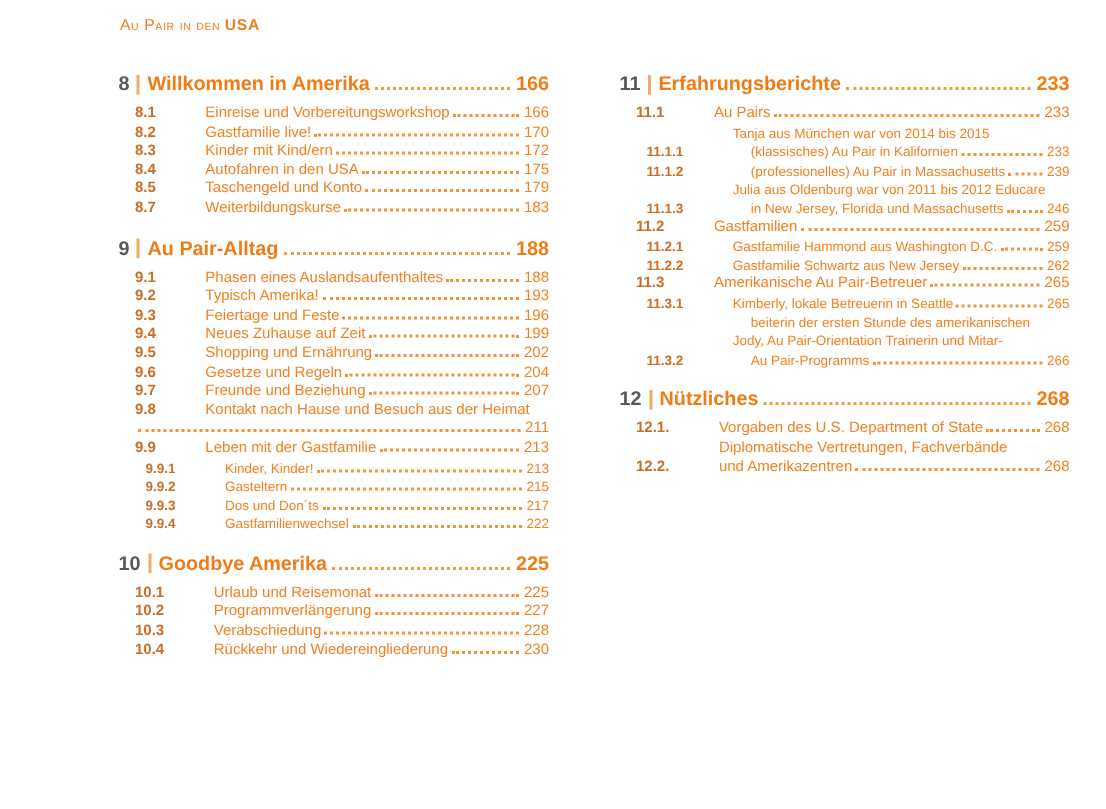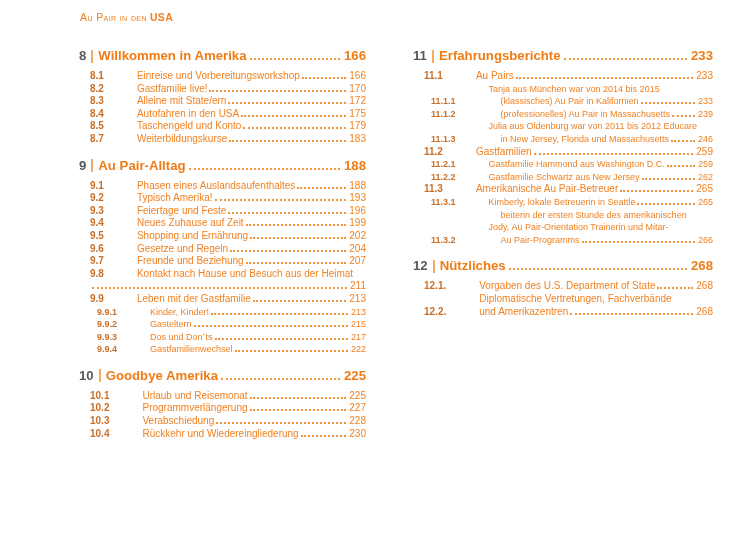--- a/index.html
+++ b/index.html
@@ -92,21 +92,21 @@
                 <span class="e-page">170</span>
               </div>
             </div>
           </div>
         </div>
         <div class="entry lvl2">
           <div class="e-main">
             <span class="e-num">8.3</span>
             <div class="e-body">
               <div class="e-line">
-                <span class="txt">Alleine mit State/ern</span>
+                <span class="txt">Kinder mit Kind/ern</span>
                 <span class="leader"></span>
                 <span class="e-page">172</span>
               </div>
             </div>
           </div>
         </div>
         <div class="entry lvl2">
           <div class="e-main">
             <span class="e-num">8.4</span>
             <div class="e-body">

